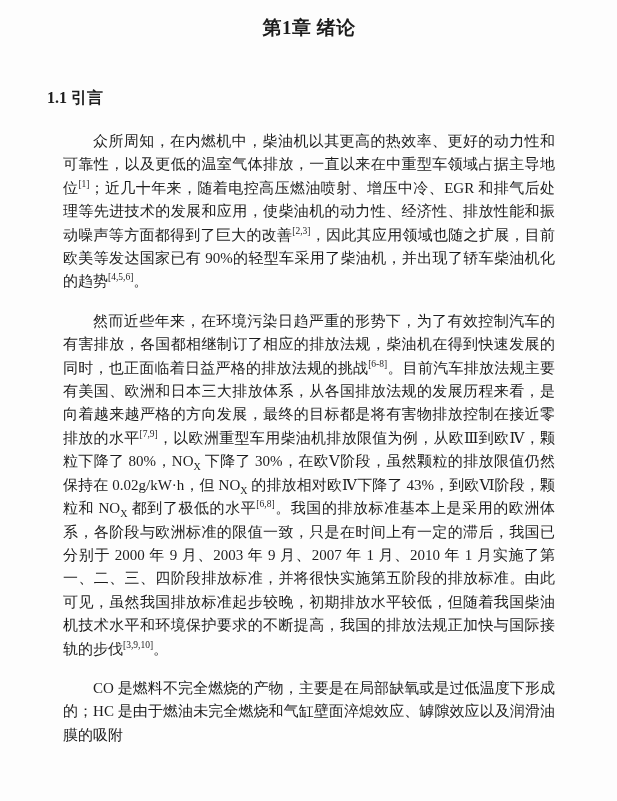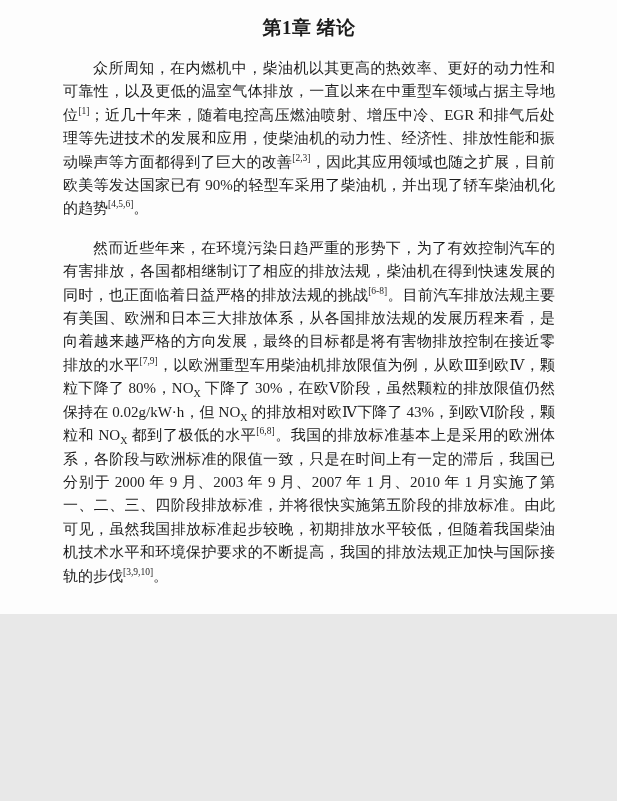--- a/index.html
+++ b/index.html
@@ -1,19 +1,19 @@
 <!DOCTYPE html>
 <html lang="zh"><head>
 <meta charset="utf-8">
 <style>
   html, body { margin: 0; padding: 0; background: #e8e8e8; }
   .page {
     position: relative;
     width: 617px;
-    height: 614px;
+    height: 801px;
     margin: 0 auto;
     background: #fdfdfd;
     overflow: hidden;
     font-family: "Liberation Serif", "DejaVu Serif", serif;
     color: #1d1d1d;
   }
   .content {
     padding: 0 46px 0 47px;
   }
   h1.chapter-title {
@@ -51,25 +51,27 @@
 </style>
 </head>
 <body>
 
 <div class="page">
   <div class="content">
 
     <h1 class="chapter-title">第1章 绪论</h1>
 
     <section>
+      <h2 class="section-heading first">1.1 引言</h2>
       <div class="paragraphs">
           <p>众所周知，在内燃机中，柴油机以其更高的热效率、更好的动力性和可靠性，以及更低的温室气体排放，一直以来在中重型车领域占据主导地位<sup>[1]</sup>；近几十年来，随着电控高压燃油喷射、增压中冷、EGR 和排气后处理等先进技术的发展和应用，使柴油机的动力性、经济性、排放性能和振动噪声等方面都得到了巨大的改善<sup>[2,3]</sup>，因此其应用领域也随之扩展，目前欧美等发达国家已有 90%的轻型车采用了柴油机，并出现了轿车柴油机化的趋势<sup>[4,5,6]</sup>。</p>
           <p>然而近些年来，在环境污染日趋严重的形势下，为了有效控制汽车的有害排放，各国都相继制订了相应的排放法规，柴油机在得到快速发展的同时，也正面临着日益严格的排放法规的挑战<sup>[6-8]</sup>。目前汽车排放法规主要有美国、欧洲和日本三大排放体系，从各国排放法规的发展历程来看，是向着越来越严格的方向发展，最终的目标都是将有害物排放控制在接近零排放的水平<sup>[7,9]</sup>，以欧洲重型车用柴油机排放限值为例，从欧Ⅲ到欧Ⅳ，颗粒下降了 80%，NO<sub>X</sub> 下降了 30%，在欧Ⅴ阶段，虽然颗粒的排放限值仍然保持在 0.02g/kW·h，但 NO<sub>X</sub> 的排放相对欧Ⅳ下降了 43%，到欧Ⅵ阶段，颗粒和 NO<sub>X</sub> 都到了极低的水平<sup>[6,8]</sup>。我国的排放标准基本上是采用的欧洲体系，各阶段与欧洲标准的限值一致，只是在时间上有一定的滞后，我国已分别于 2000 年 9 月、2003 年 9 月、2007 年 1 月、2010 年 1 月实施了第一、二、三、四阶段排放标准，并将很快实施第五阶段的排放标准。由此可见，虽然我国排放标准起步较晚，初期排放水平较低，但随着我国柴油机技术水平和环境保护要求的不断提高，我国的排放法规正加快与国际接轨的步伐<sup>[3,9,10]</sup>。</p>
         </div>
     </section>
 
     <section>
       <div class="paragraphs">
+          <p>CO 是燃料不完全燃烧的产物，主要是在局部缺氧或是过低温度下形成的；HC 是由于燃油未完全燃烧和气缸壁面淬熄效应、罅隙效应以及润滑油膜的吸附</p>
         </div>
     </section>
 
   </div>
 </div>
 
 </body></html>

